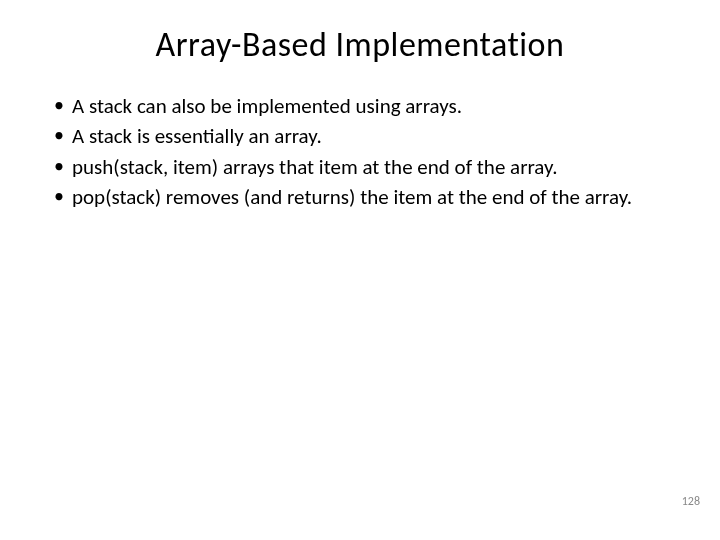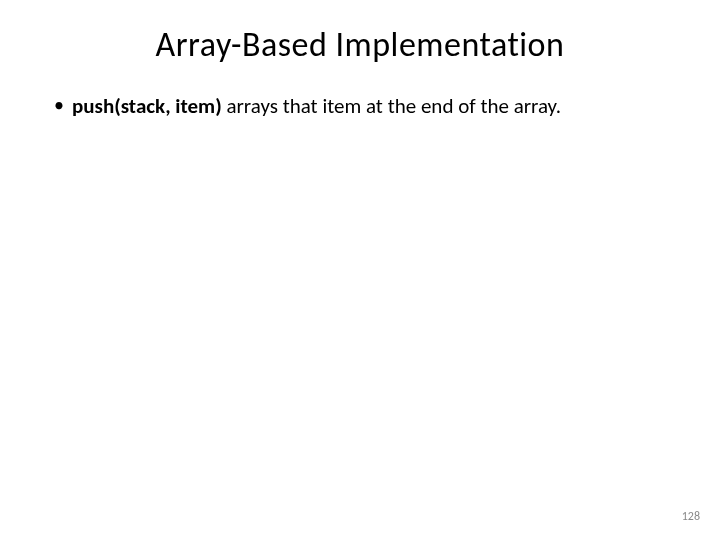--- a/index.html
+++ b/index.html
@@ -34,31 +34,34 @@
       padding-left: 22px;
       margin-bottom: 4px;
     }
     .bullets li::before {
       content: "•";
       position: absolute;
       left: 4px;
       top: 0;
       font-size: 20px;
     }
-    .bold { font-weight: 700; }
+    .bold { font-weight: 400; }
     .page-number {
       position: absolute;
-      bottom: 17px;
+      bottom: 32px;
       right: 20px;
       font-size: 12px;
       color: #888;
     }
   </style>
 </head>
 <body>
 
 <div class="slide">
   <h1 class="title">Array-Based Implementation</h1>
   <ul class="bullets">
+    <li><span>A stack can also be implemented using arrays.</span></li>
+    <li><span>A stack is essentially an array.</span></li>
     <li><span class="bold">push(stack, item)</span><span> arrays that item at the end of the array.</span></li>
+    <li><span class="bold">pop(stack)</span><span> removes (and returns) the item at the end of the array.</span></li>
   </ul>
   <div class="page-number">128</div>
 </div>
 
 </body></html>

